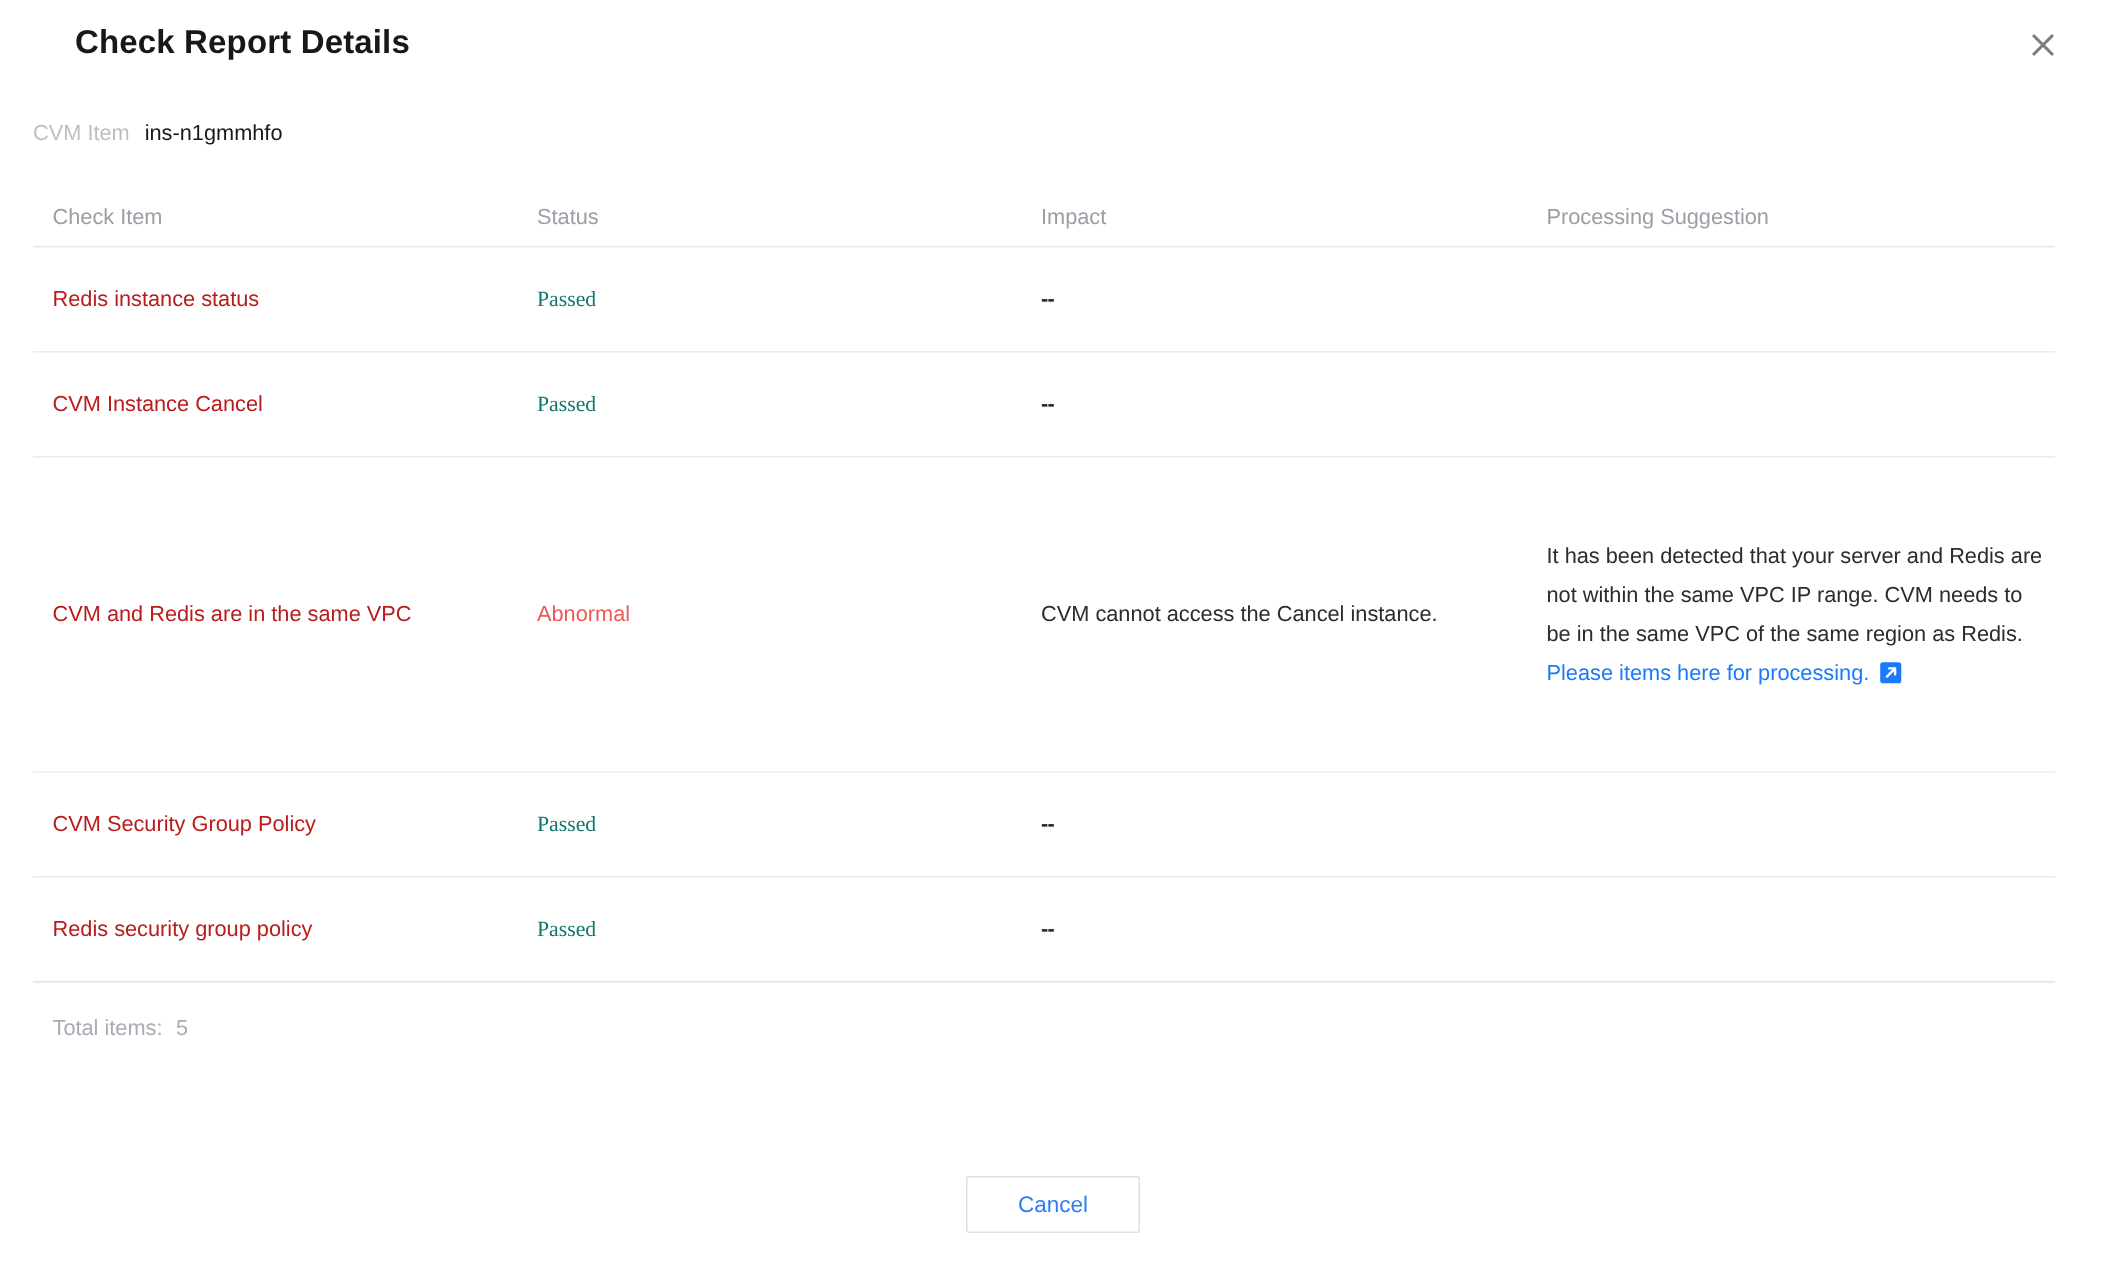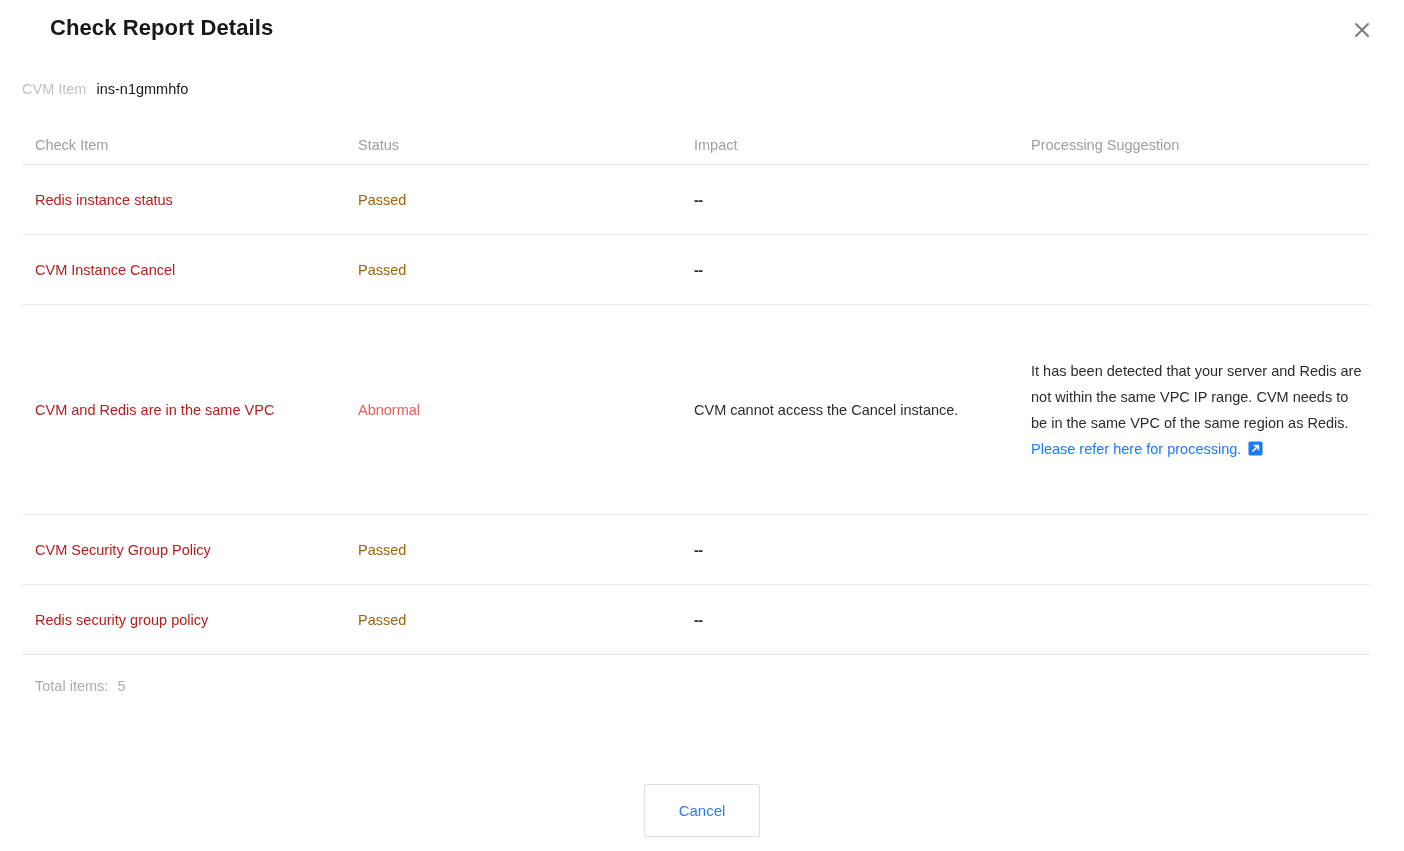--- a/index.html
+++ b/index.html
@@ -110,21 +110,21 @@
   .row.head .cell {
     color: #9b9ea5;
     font-size: 14.5px;
   }
   .row.head .c-item { padding-left: 13px; }
 
   .item-text   { color: #b91c1c; }
   .impact-text { color: #2c2c2c; }
   .sugg-text   { color: #2c2c2c; }
 
-  .status-passed   { color: #a16207; }
+  .status-passed   { color: #0f766e; font-family: Liberation Serif, serif; }
   .status-abnormal { color: #ec5b56; }
 
   .dash { color: #2b2b2b; letter-spacing: -0.5px; font-weight: 600; }
 
   .sugg-block { display: block; }
   .sugg-link {
     color: #1a7af8;
     text-decoration: none;
     cursor: pointer;
     display: inline-flex;
@@ -148,21 +148,21 @@
   .footer {
     position: absolute;
     left: 0;
     right: 0;
     top: 784px;
     display: flex;
     justify-content: center;
   }
   .cancel-btn {
     width: 116px;
-    height: 53px;
+    height: 38px;
     background: #ffffff;
     border: 1px solid #dcdfe6;
     border-radius: 2px;
     color: #2d7cf6;
     font-family: "Liberation Sans", sans-serif;
     font-size: 15px;
     cursor: pointer;
     padding: 0;
   }
 </style>
@@ -207,21 +207,21 @@
       <div class="cell c-sugg sugg-text"></div>
     </div>
 
     <div class="row body tall">
       <div class="cell c-item item-text">CVM and Redis are in the same VPC</div>
       <div class="cell c-status status-abnormal">Abnormal</div>
       <div class="cell c-impact impact-text">CVM cannot access the Cancel instance.</div>
       <div class="cell c-sugg sugg-text">
         <span class="sugg-block">It has been detected that your server and Redis are not within the same VPC IP range. CVM needs to be in the same VPC of the same region as Redis.</span>
         <a class="sugg-link">
-          <span>Please refer here for processing.</span>
+          <span>Please items here for processing.</span>
           <span class="ext-icon">
             <svg width="15" height="15" viewBox="0 0 16 16" aria-hidden="true">
               <rect x="0.5" y="0.5" width="15" height="15" rx="2" fill="#1a7af8"></rect>
               <path d="M5.3 10.7 L10.6 5.4" stroke="#ffffff" stroke-width="1.7" stroke-linecap="round"></path>
               <path d="M6.9 4.9 L11.1 4.9 L11.1 9.1" stroke="#ffffff" stroke-width="1.7" stroke-linecap="round" stroke-linejoin="round" fill="none"></path>
             </svg>
           </span>
         </a>
       </div>
     </div>

